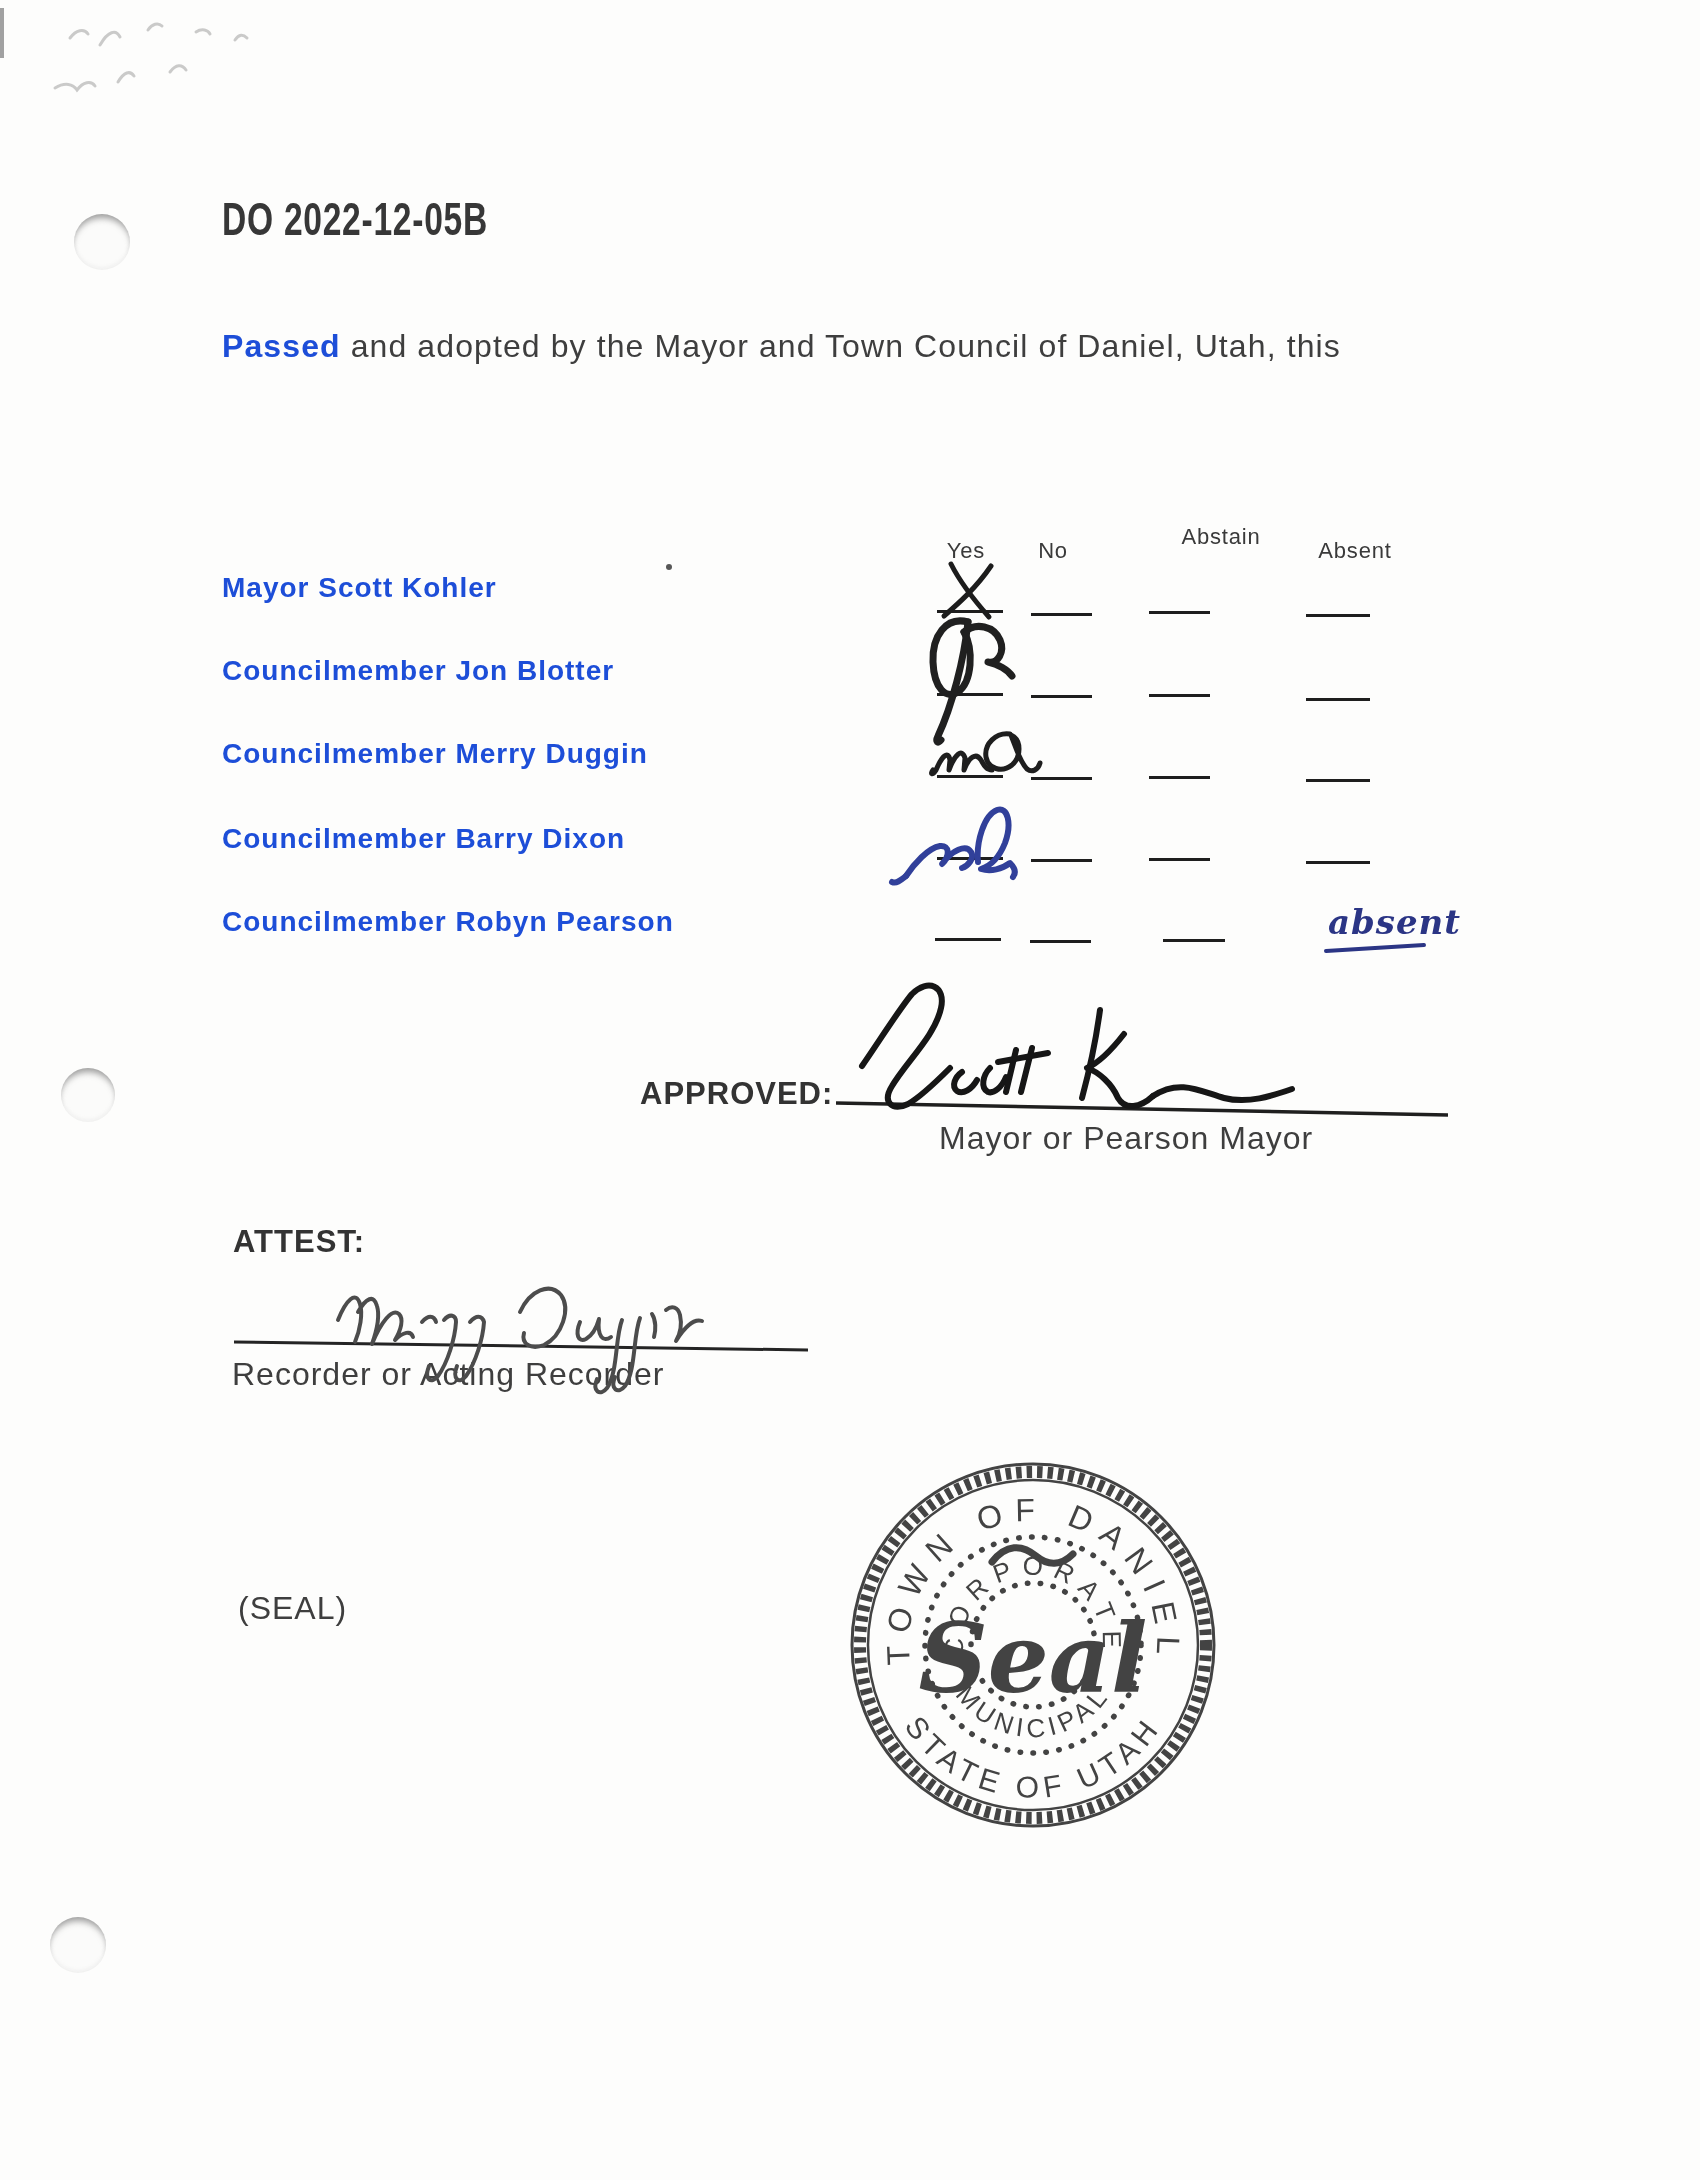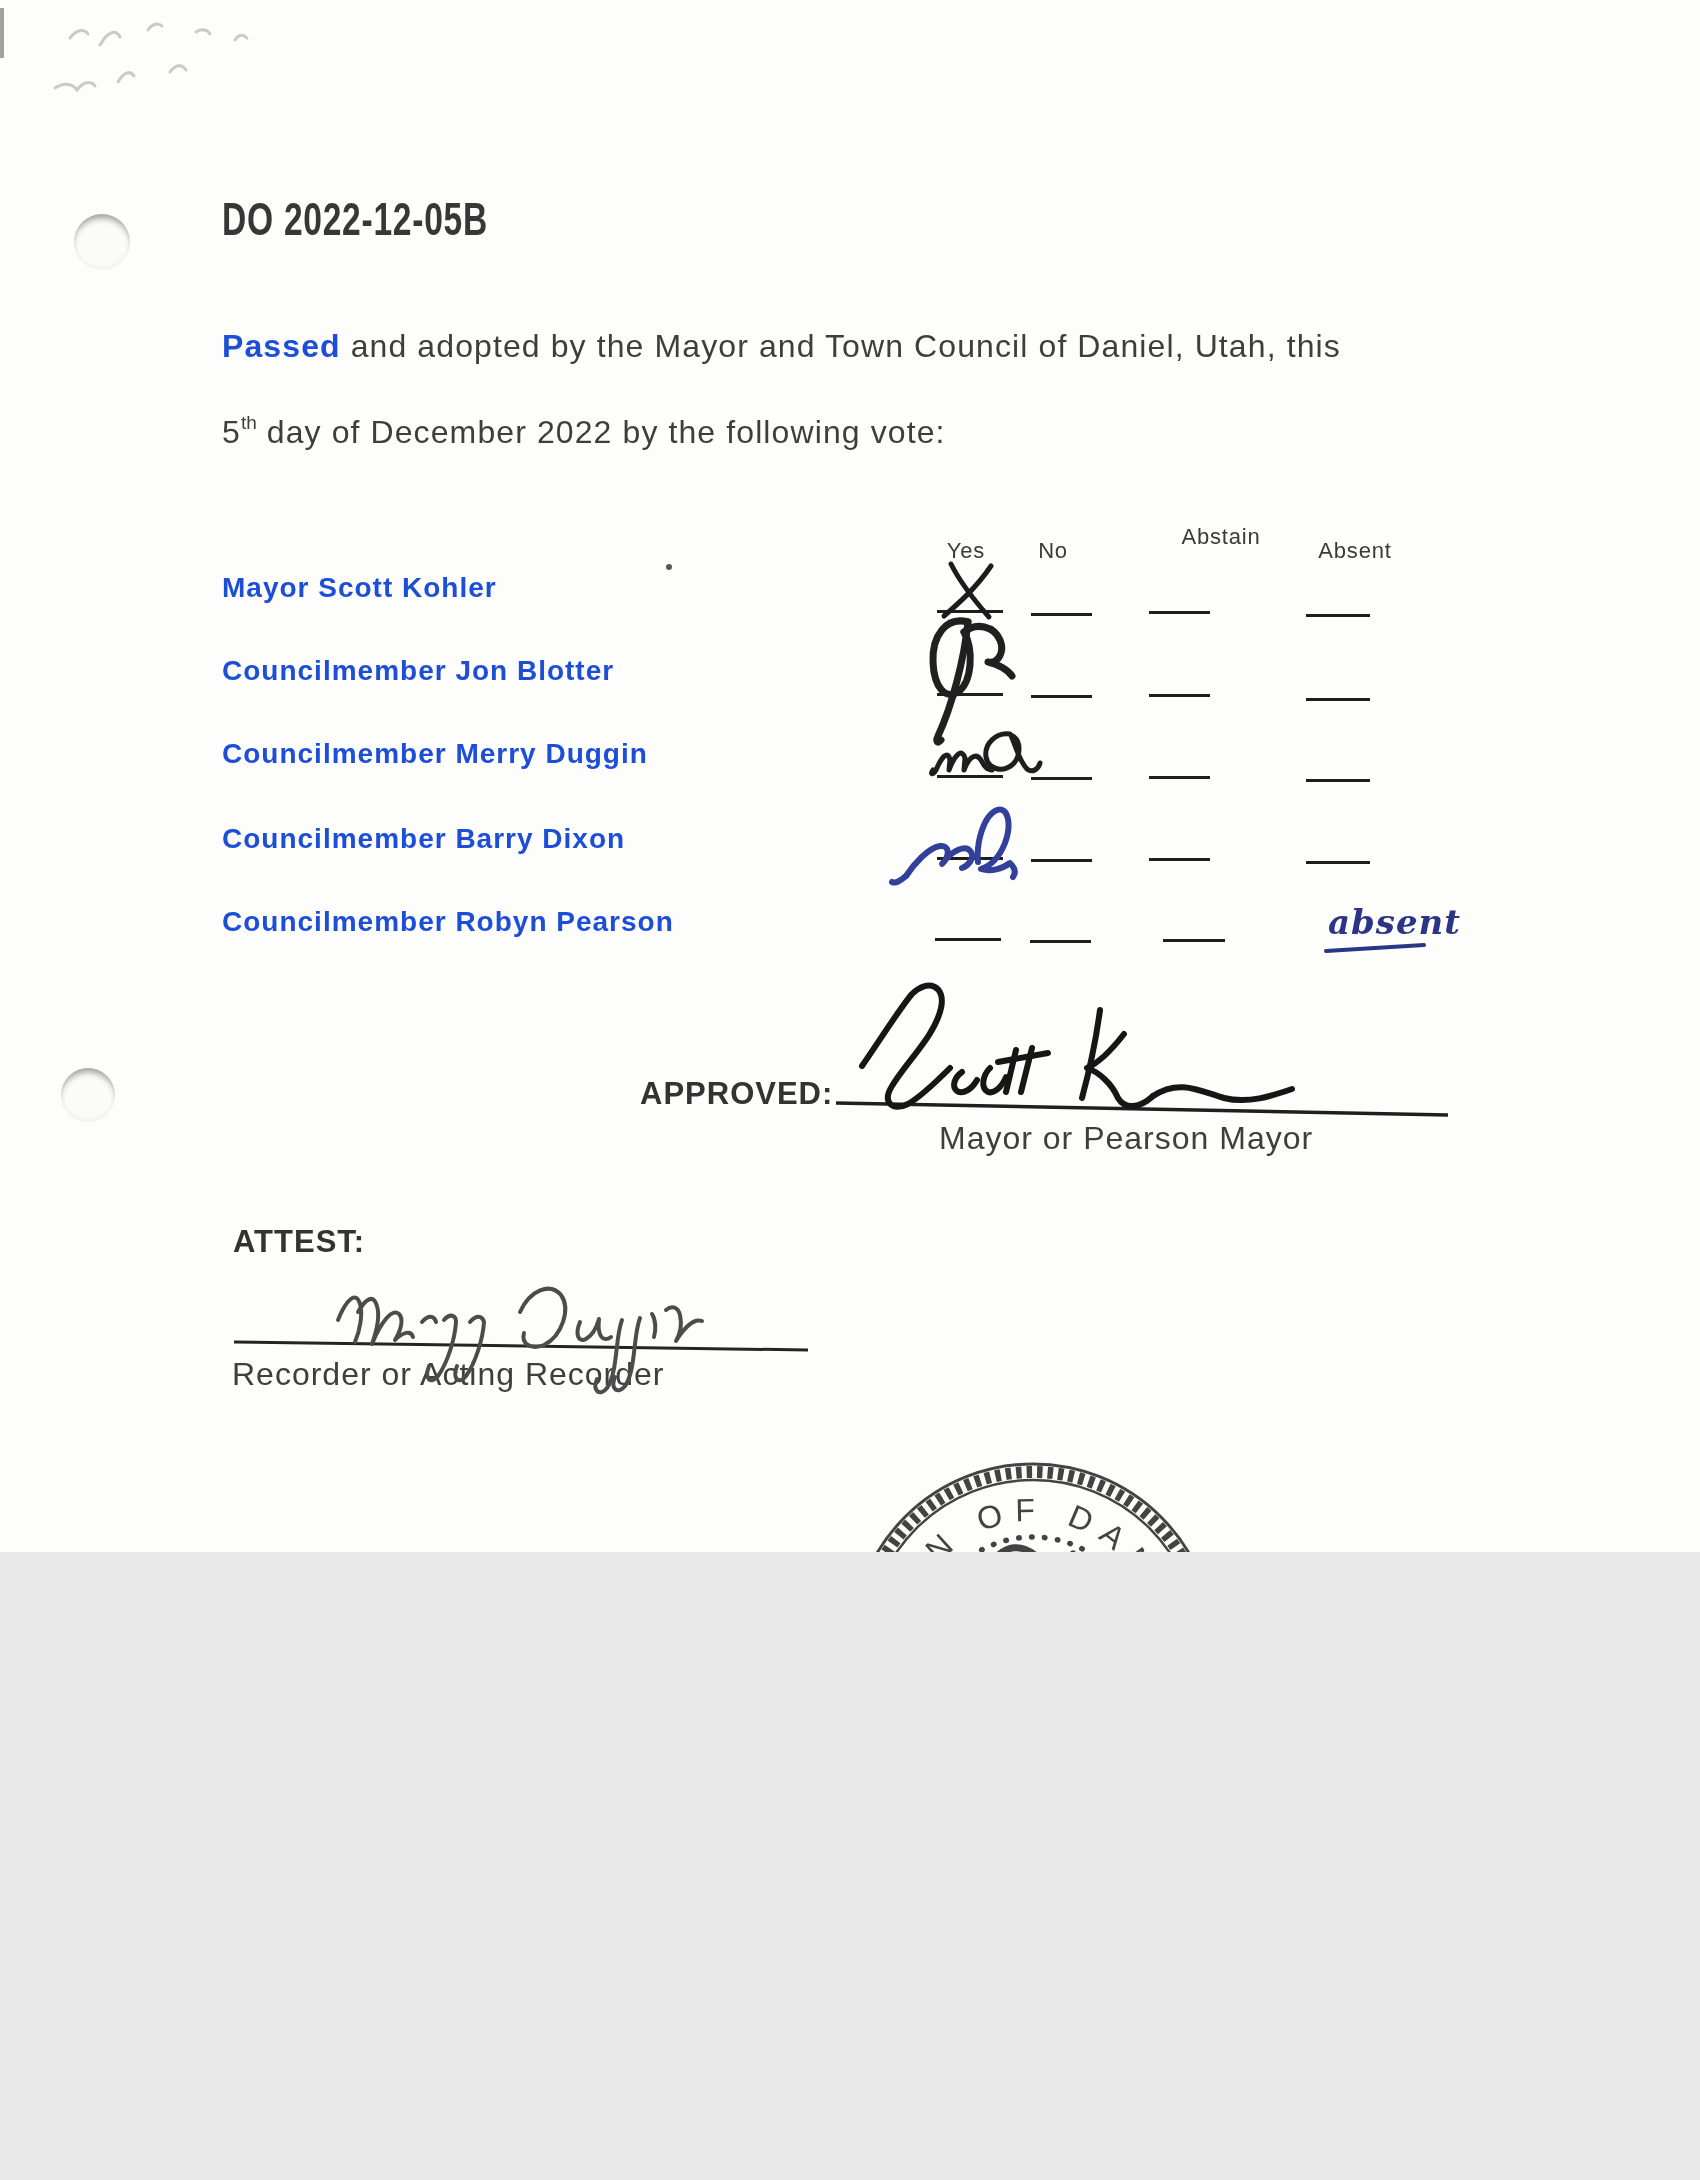--- a/index.html
+++ b/index.html
@@ -1,17 +1,17 @@
 <!DOCTYPE html>
 <html><head>
 <meta charset="utf-8">
 <style>
   html,body{margin:0;padding:0;background:#e8e8e8;}
   .page{
-    position:relative;width:1700px;height:1552px;margin:0 auto;
+    position:relative;width:1700px;height:2180px;margin:0 auto;
     background:#fdfdfc;overflow:hidden;
     font-family:"Liberation Sans","DejaVu Sans",sans-serif;
     color:#3b3b3b;
   }
   .abs{position:absolute;white-space:nowrap;}
   .title{
     font-size:46px;font-weight:700;color:#373737;letter-spacing:1px;
     transform:scale(.73,1);transform-origin:left top;
   }
   .body-text{font-size:32px;letter-spacing:1.1px;color:#3e3e3e;}
@@ -40,23 +40,20 @@
 <div class="page">
 
   <div class="hole" style="left:74px;top:214px;width:56px;height:56px;"></div>
   <div class="hole" style="left:61px;top:1068px;width:54px;height:54px;"></div>
   <div class="hole" style="left:50px;top:1917px;width:56px;height:56px;"></div>
 
   <div class="abs title" style="left:222px;top:192px;">DO 2022-12-05B</div>
 
   <div class="abs body-text" style="left:222px;top:328px;">
     <span class="bold">Passed</span><span> and adopted by the Mayor and Town Council of Daniel, Utah, this</span>
-  </div>
-  <div class="abs body-text" style="left:222px;top:412px;">
-    <span>5</span><span class="sup">th</span><span> day of December 2022 by the following vote:</span>
   </div>
 
   <div class="abs col-header" style="left:966px;top:538px;">Yes</div>
   <div class="abs col-header" style="left:1053px;top:538px;">No</div>
   <div class="abs col-header" style="left:1193px;top:524px;margin-left:28px;">Abstain</div>
   <div class="abs col-header" style="left:1355px;top:538px;">Absent</div>
 
   <div class="ink-dot" style="left:666px;top:564px;"></div>
 
   <div class="abs name" style="left:222px;top:572px;">Mayor Scott Kohler</div>

